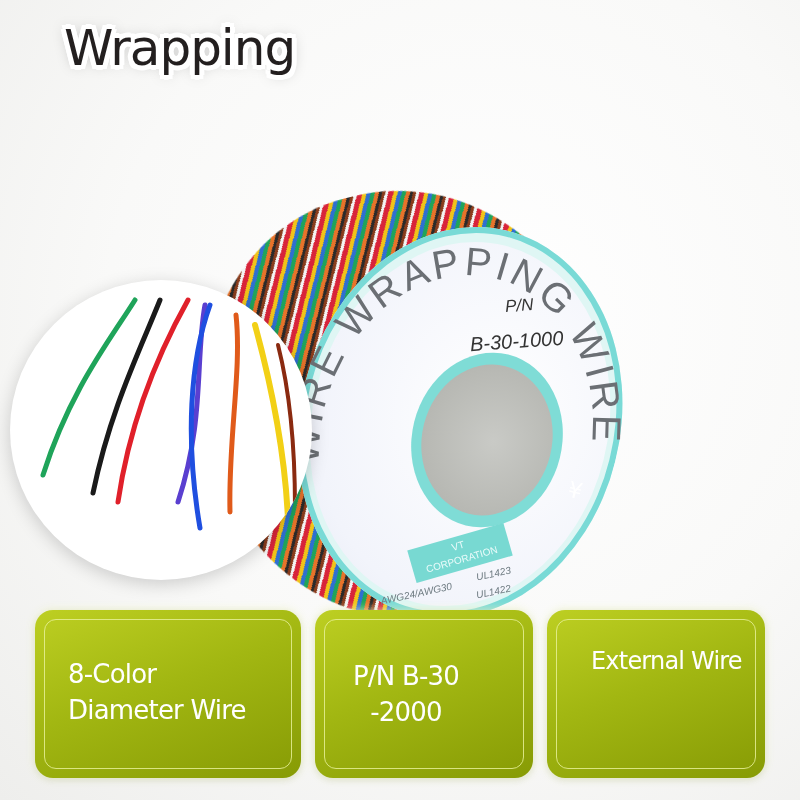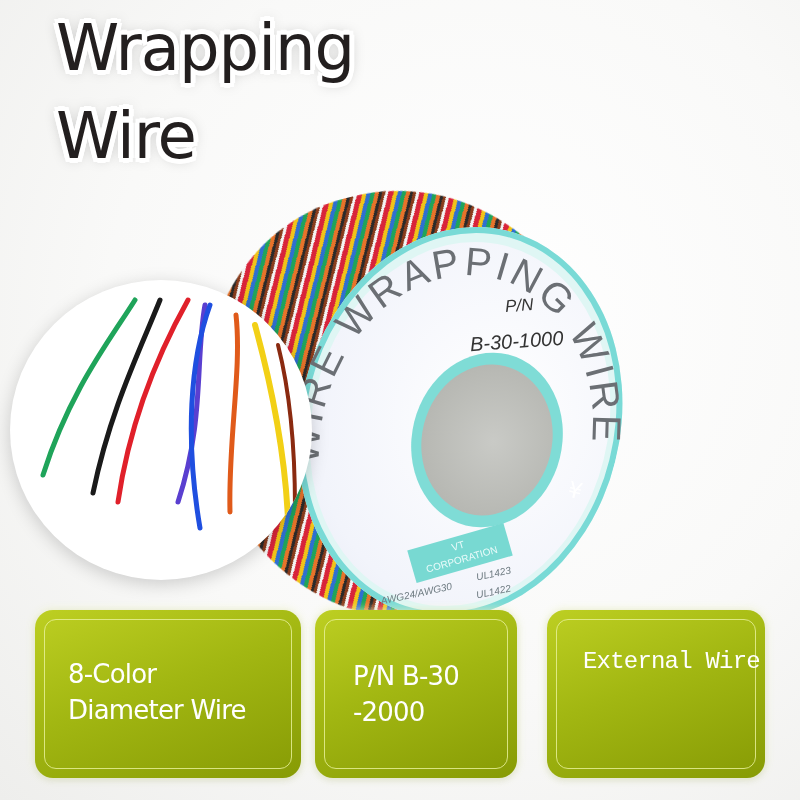--- a/index.html
+++ b/index.html
@@ -8,23 +8,23 @@
     position: relative;
     background: #f7f7f5;
     font-family: "DejaVu Sans", "Liberation Sans", sans-serif;
   }
   .bg {
     position: absolute; inset: 0;
     background: radial-gradient(ellipse at 60% 40%, #ffffff 0%, #f9f9f8 55%, #eeeeec 100%);
   }
   
   .headline {
-    position: absolute; left: 56px; top: 4px;
+    position: absolute; left: 64px; top: 4px;
     font-family: "DejaVu Sans", sans-serif;
-    font-size: 64px; line-height: 88px; font-weight: normal;
+    font-size: 50px; line-height: 88px; font-weight: normal;
     color: #231f1f;
     letter-spacing: -1px;
     text-shadow:
       -4px -4px 0 #fff, 4px -4px 0 #fff, -4px 4px 0 #fff, 4px 4px 0 #fff,
       0 -5px 0 #fff, 0 5px 0 #fff, -5px 0 0 #fff, 5px 0 0 #fff,
       0 0 14px rgba(0,0,0,0.35);
     z-index: 5;
   }
   .headline div { display: block; }
 
@@ -118,33 +118,32 @@
     border: 1.5px solid rgba(230,240,150,0.85); border-radius: 12px;
   }
   .card-text {
     position: absolute; color: #ffffff;
     font-family: "DejaVu Sans", sans-serif;
     font-size: 26px; line-height: 36px;
     letter-spacing: -0.8px;
   }
   .card-1 { left: 35px; width: 266px; }
   .card-1 .card-text { left: 33px; top: 46px; }
-  .card-2 { left: 315px; width: 202px; }
+  .card-2 { left: 315px; width: 218px; text-align: center; }
   .card-2 .card-text { left: 38px; top: 48px; }
   .card-3 { left: 547px; width: 218px; }
-  .card-3 .card-text { left: 36px; top: 34px; font-size: 24px; line-height: 35px; font-family: Liberation Mono, monospace; }
+  .card-3 .card-text { left: 44px; top: 34px; font-size: 24px; line-height: 35px; }
 </style>
 </head>
 <body>
 
 <div class="bg"></div>
 
 <div class="headline">
   <div>Wrapping</div>
-  <div>Wire</div>
 </div>
 
 <div class="spool-wrap">
   <div class="coil"></div>
   <div class="flange"></div>
   <div class="flange-inner"></div>
   <div class="spool-arc-text">
     <svg viewBox="0 0 320 395">
       <defs>
         <path id="arcPath" d="M 40 290 A 135 165 0 1 1 280 290" fill="none"></path>

